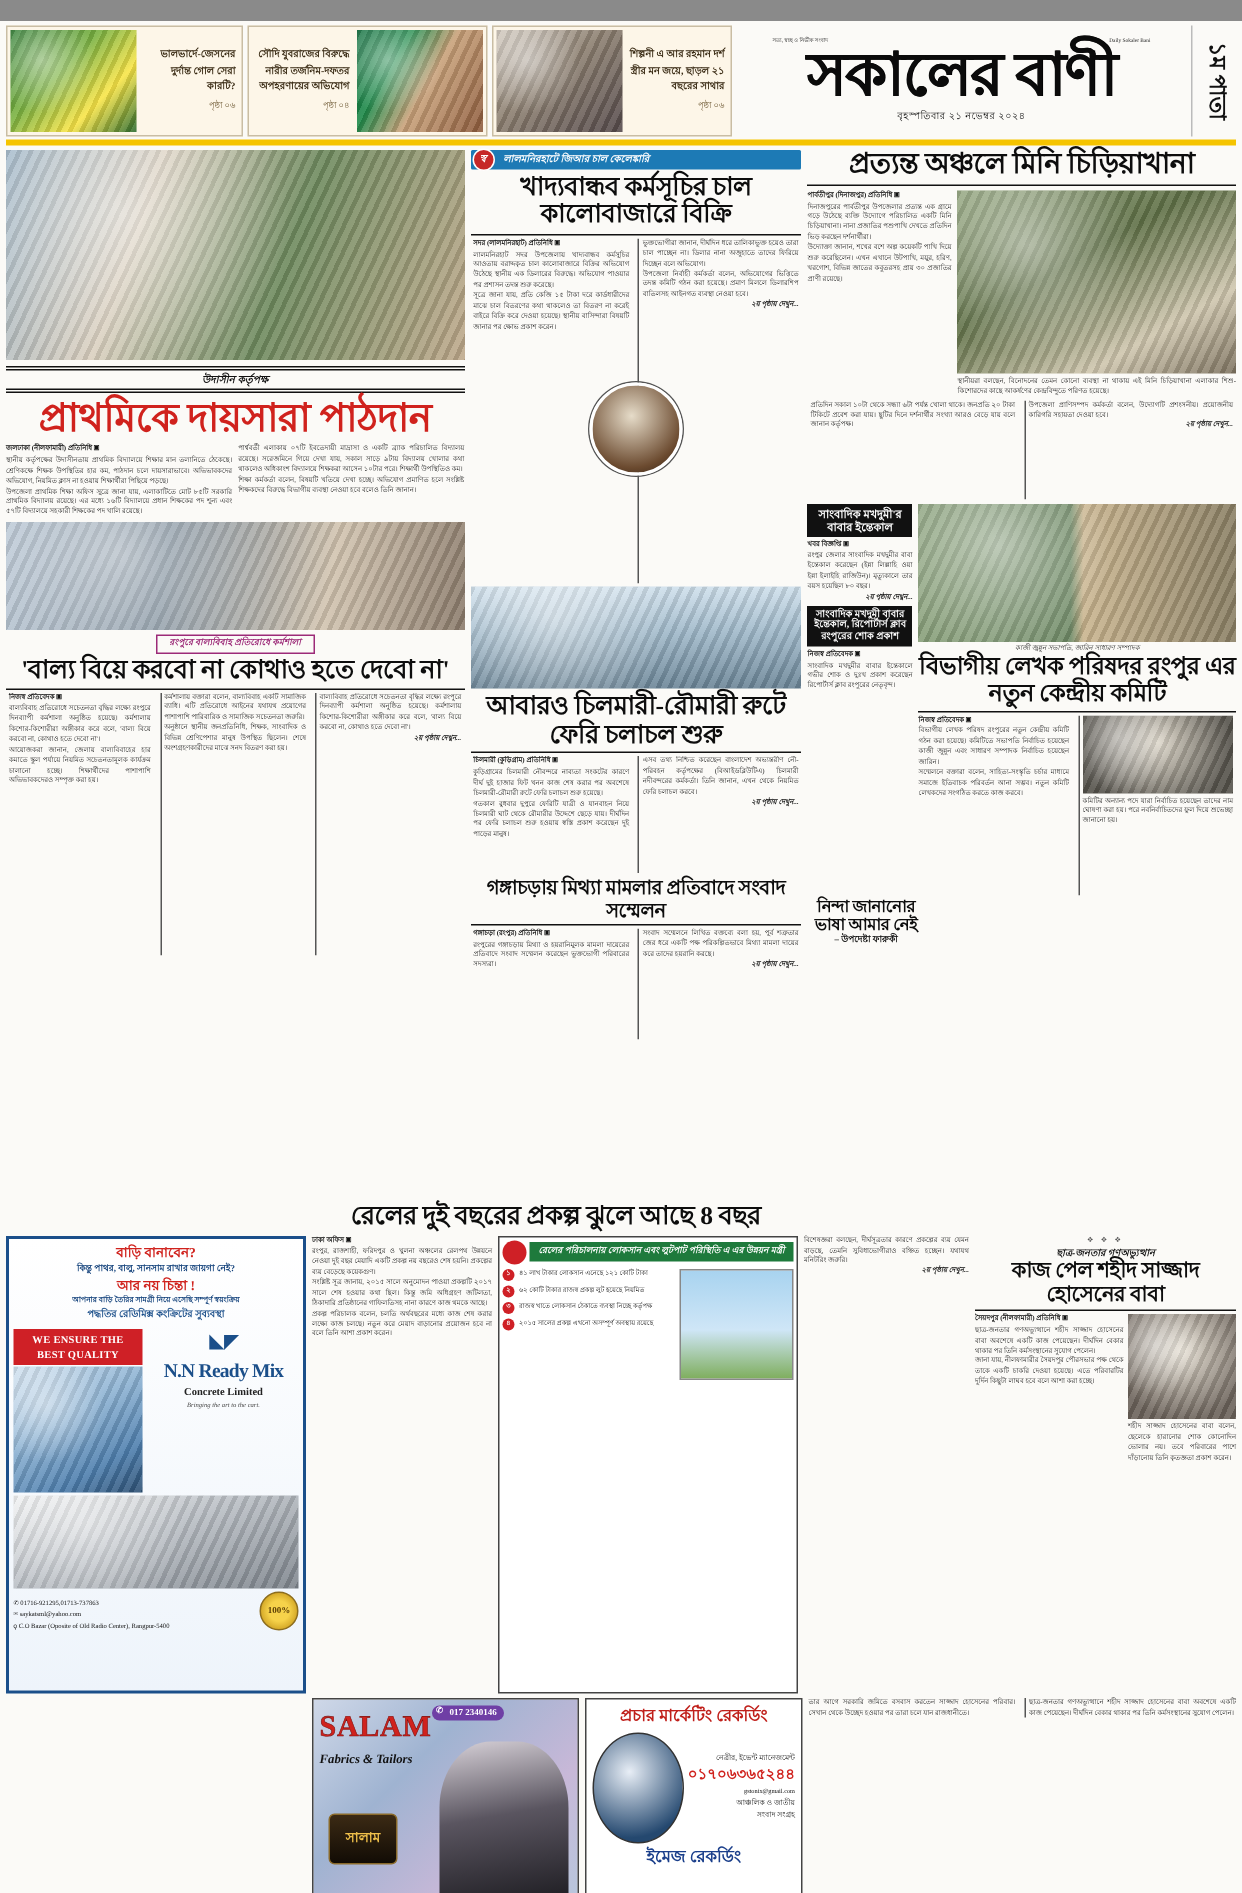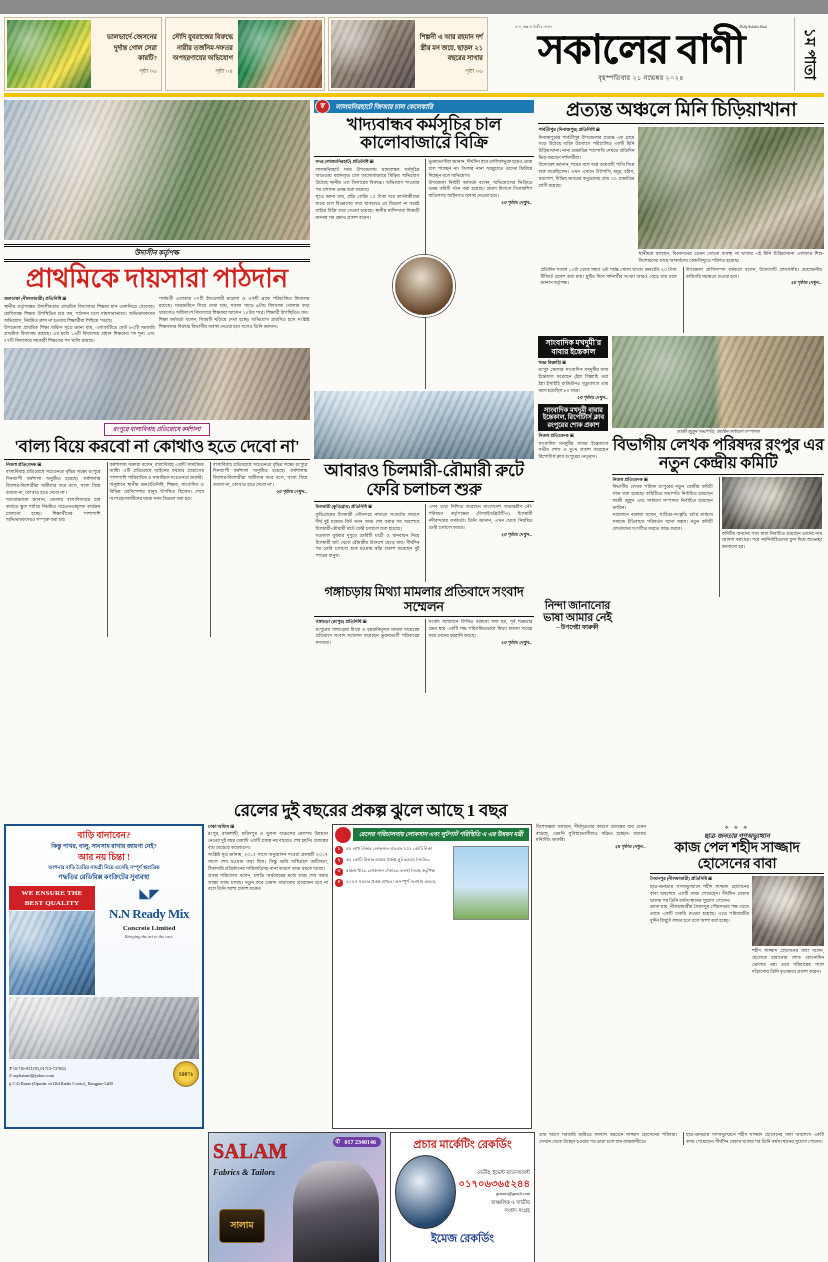--- a/index.html
+++ b/index.html
@@ -408,21 +408,21 @@
           <div class="hl-blk" style="font-size:11px">নিন্দা জানানোর ভাষা আমার নেই</div>
           <div class="ctr bold" style="font-size:6px">– উপদেষ্টা ফারুকী</div>
         </div>
       </div>
     </div>
   </div>
 
   <div style="display:flex;gap:4px;margin-top:2px">
     <div style="width:200px"></div>
     <div style="width:325px">
-      <div class="hl-blk" style="font-size:17px">রেলের দুই বছরের প্রকল্প ঝুলে আছে 1 বছর</div>
+      <div class="hl-blk" style="font-size:17px">রেলের দুই বছরের প্রকল্প ঝুলে আছে 8 বছর</div>
     </div>
     <div style="flex:1"></div>
   </div>
 
   <div style="display:flex;gap:4px;margin-top:3px;height:305px">
 
     <div class="ad nn-ad" style="width:200px;padding:3px">
       <div class="nn-red ctr">বাড়ি বানাবেন?</div>
       <div class="nn-head">কিন্তু পাথর, বালু, সানসাম রাখার জায়গা নেই?</div>
       <div class="nn-red ctr">আর নয় চিন্তা !</div>
@@ -510,21 +510,21 @@
           <div class="body-col" style="margin-top:2px">শহীদ সাজ্জাদ হোসেনের বাবা বলেন, ছেলেকে হারানোর শোক কোনোদিন ভোলার নয়। তবে পরিবারের পাশে দাঁড়ানোয় তিনি কৃতজ্ঞতা প্রকাশ করেন।</div>
         </div>
       </div>
     </div>
   </div>
 
   <div style="display:flex;gap:4px;margin-top:3px;height:140px">
     <div style="width:200px"></div>
 
     <div class="ad salam-ad" style="width:178px;padding:4px;position:relative">
-      <div style="display:flex;justify-content:space-between;align-items:flex-start">
+      <div style="display:flex;align-items:flex-start">
         <div>
           <div class="salam-title">SALAM</div>
           <div class="salam-sub">Fabrics &amp; Tailors</div>
         </div>
         <div class="phone-pill">017 2340146</div>
       </div>
       <div style="position:absolute;left:10px;bottom:28px;width:46px;height:34px;background:linear-gradient(180deg,#3b2a14,#120c05);border:1px solid #8a6a2a;border-radius:4px;display:flex;align-items:center;justify-content:center;color:#f0c14b;font-size:9px;font-weight:bold">সালাম</div>
       <div style="position:absolute;right:6px;bottom:0;width:86px;height:110px;background:linear-gradient(170deg,#d8d2d9 0%,#5a5560 45%,#1b1a1f 100%);border-radius:40% 40% 0 0"></div>
     </div>
 

